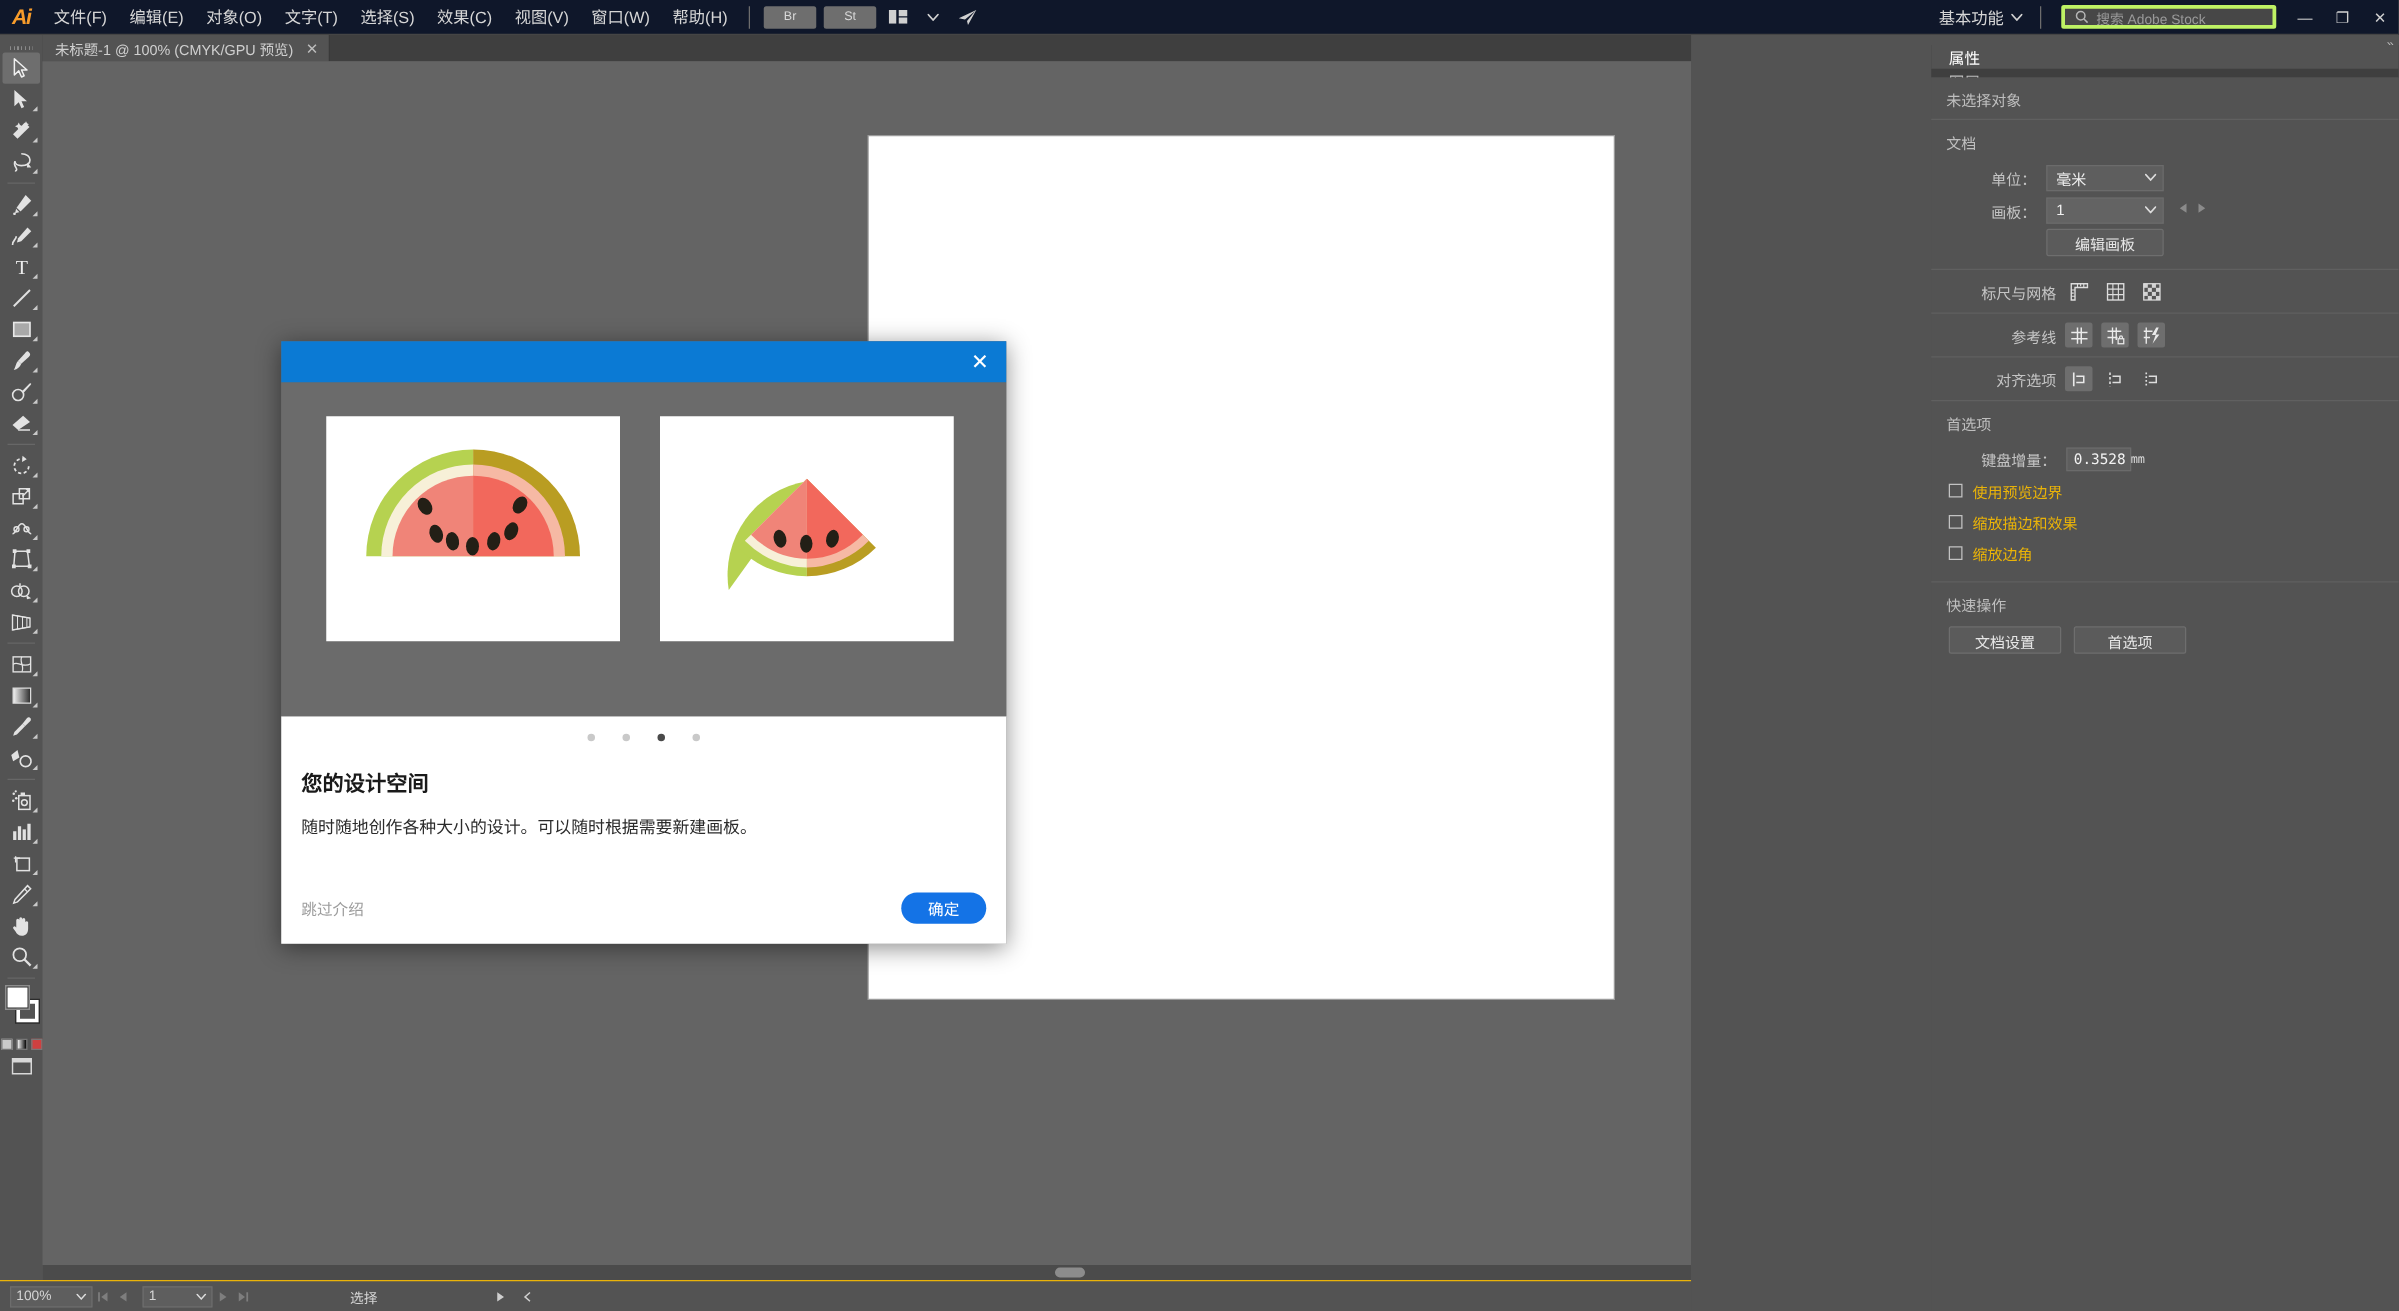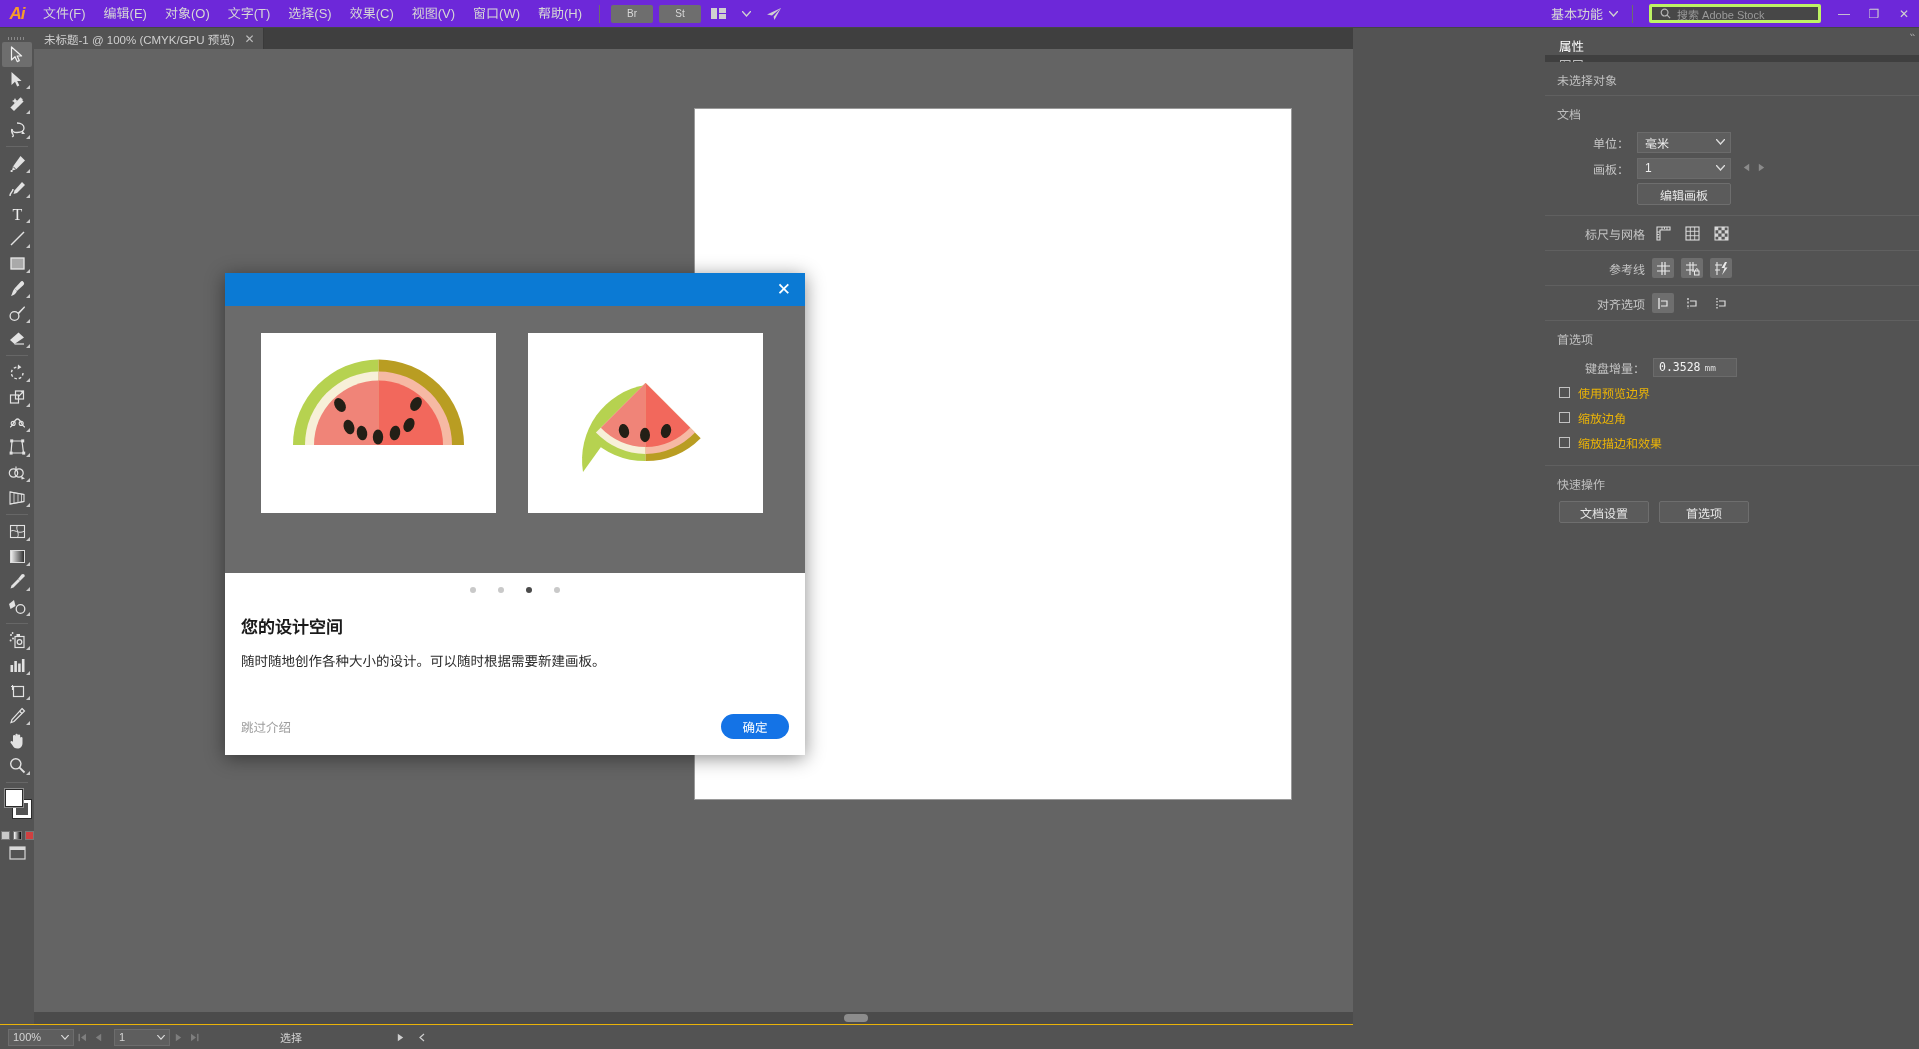--- a/index.html
+++ b/index.html
@@ -9,21 +9,21 @@
     overflow: hidden;
     background: #535353;
     font-family: "Liberation Sans", "DejaVu Sans", sans-serif;
     -webkit-font-smoothing: antialiased;
   }
   .app { position: relative; width: 1919px; height: 1049px; }
 
   
   .menubar {
     position: absolute; left: 0; top: 0; width: 1919px; height: 28px;
-    background: #6d28d9; display: flex; align-items: center;
+    background: #0f172a; display: flex; align-items: center;
     border-bottom: 1px solid #454545;
   }
   .ai-logo {
     width: 34px; height: 28px; display: flex; align-items: center; justify-content: center;
     color: #f79c2b; font-size: 17px; font-weight: bold; font-style: italic;
     letter-spacing: -1px;
   }
   .menu-item {
     padding: 0 9px; height: 28px; line-height: 28px;
     color: #d6d6d6; font-size: 13px; white-space: nowrap; cursor: default;
@@ -722,36 +722,36 @@
               <path d="M3 2 V13" stroke="#dddddd" stroke-width="1.3" stroke-dasharray="1.4 1.6"></path>
               <path d="M5 5 H11 V10 H5" fill="none" stroke="#dddddd" stroke-width="1.2"></path>
             </svg>
         </div>
       </div>
       <div class="rp-divider"></div>
 
       <div class="rp-sectitle">首选项</div>
       <div class="rp-row">
         <div class="rp-label-wide rp-label">键盘增量：</div>
-        <div class="rp-input" style="width:84px">
+        <div class="rp-input" style="width:52px">
           <span>0.3528</span>
           <span class="unit">mm</span>
         </div>
       </div>
       <div class="cbrow">
         <span class="cbox"></span>
         <span class="cblabel">使用预览边界</span>
       </div>
       <div class="cbrow">
         <span class="cbox"></span>
-        <span class="cblabel">缩放边角</span>
+        <span class="cblabel">缩放描边和效果</span>
       </div>
       <div class="cbrow">
         <span class="cbox"></span>
-        <span class="cblabel">缩放描边和效果</span>
+        <span class="cblabel">缩放边角</span>
       </div>
 
       <div class="rp-divider" style="margin-top:10px"></div>
 
       <div class="rp-sectitle">快速操作</div>
       <div style="display:flex;gap:10px;padding:2px 0 0 14px">
         <div class="rp-btn" style="width:90px">文档设置</div>
         <div class="rp-btn" style="width:90px">首选项</div>
       </div>
     </div>

